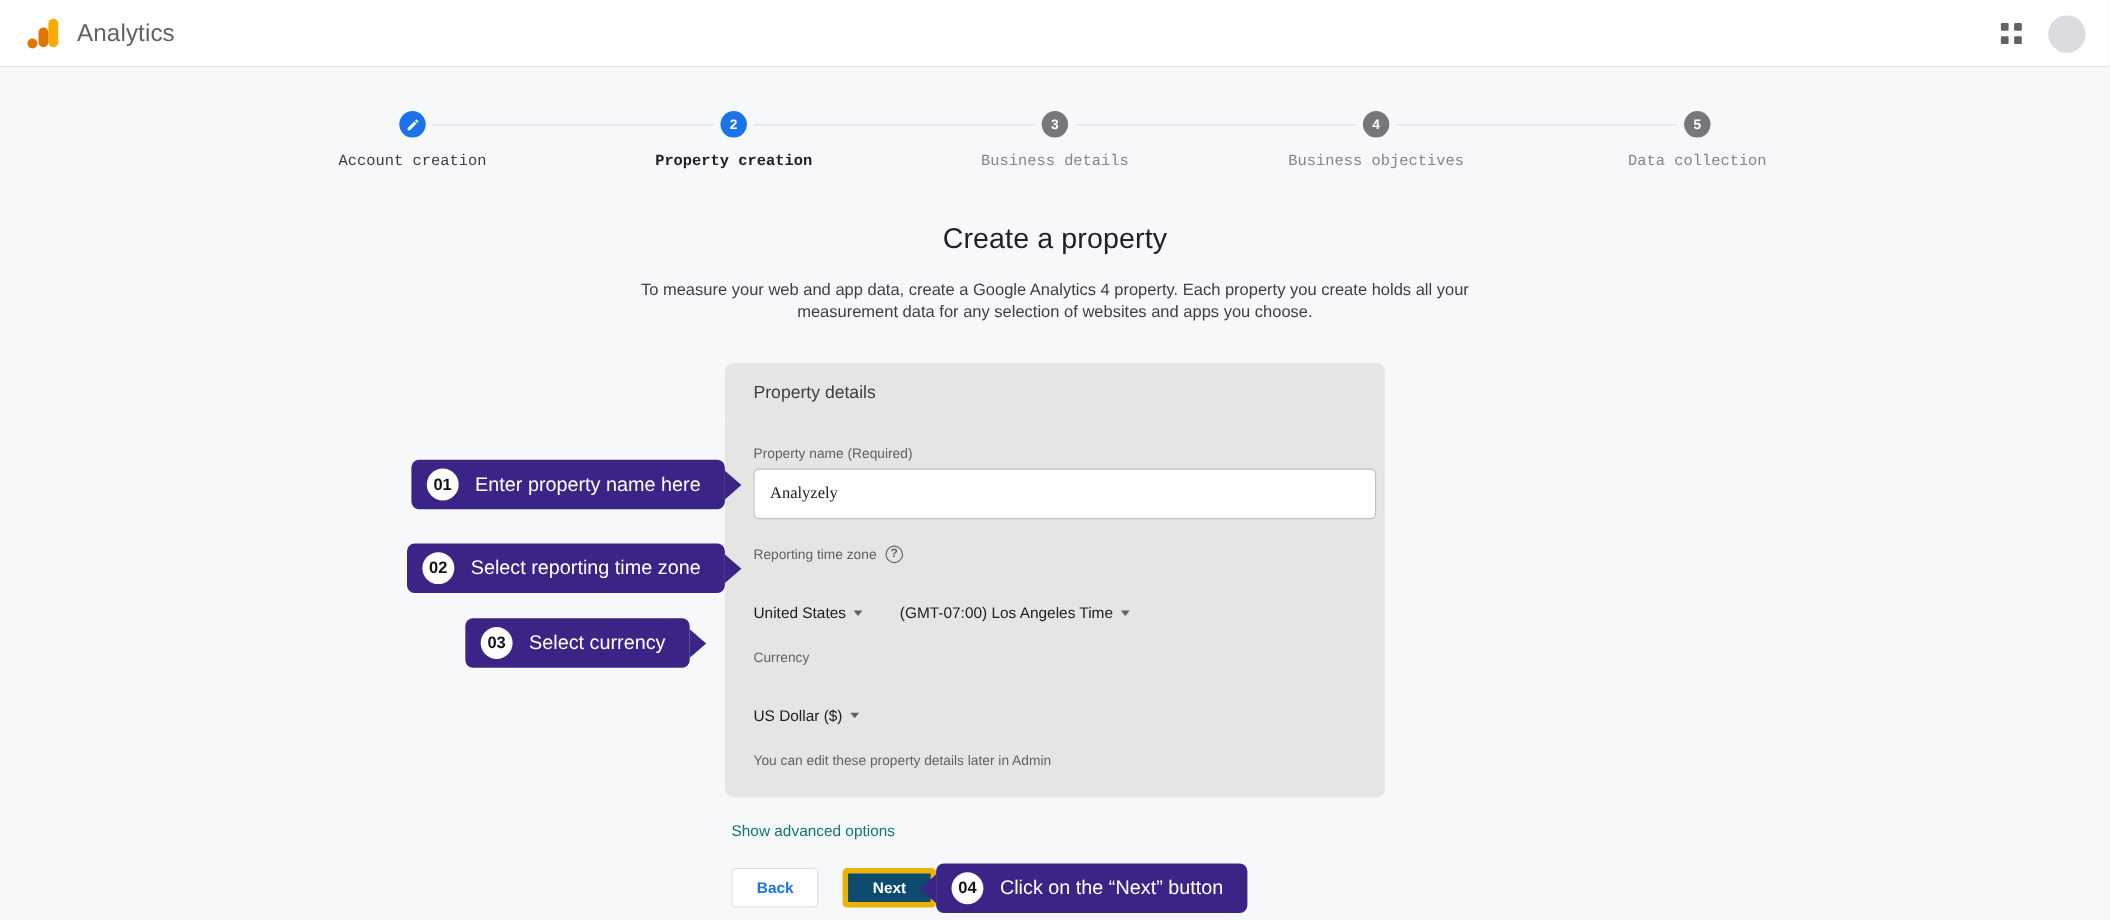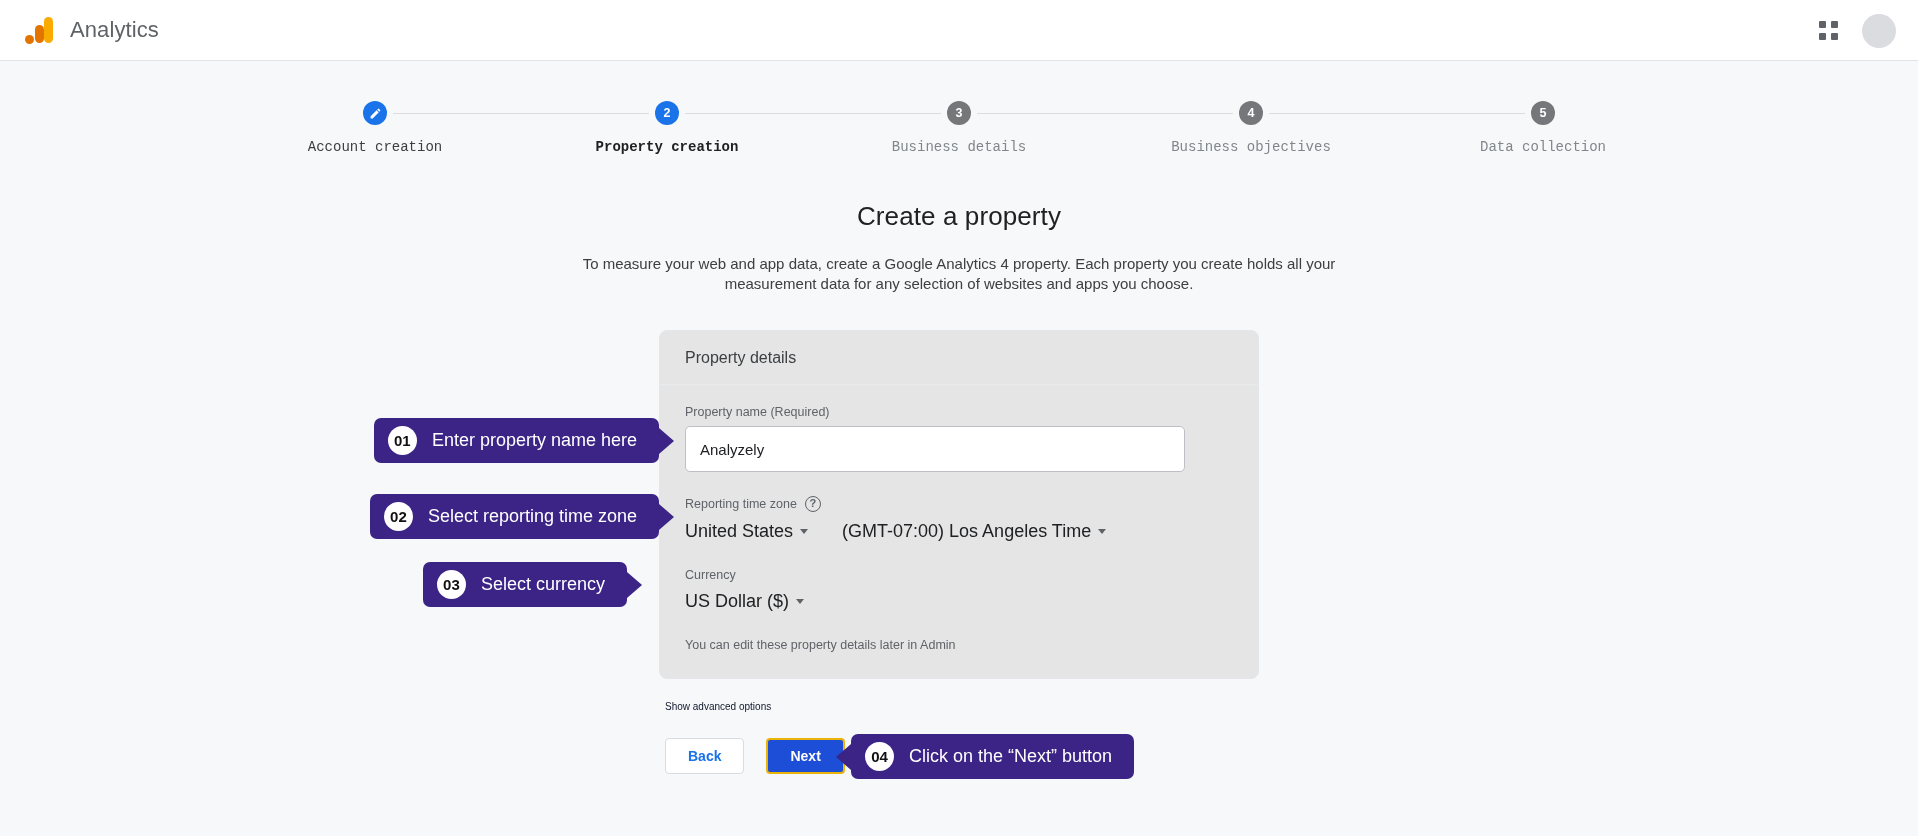--- a/index.html
+++ b/index.html
@@ -224,72 +224,73 @@
     color: #5f6368;
     font-size: 11px;
     line-height: 13px;
     text-align: center;
     font-weight: bold;
     cursor: pointer;
     flex: none;
   }
 
   .text-input {
-    width: 500px;
+    width: 566px;
     height: 46px;
     border: 1px solid #bdc1c6;
     border-radius: 5px;
     padding: 14px 14px;
-    font-family: Liberation Sans, sans-serif;
+    font-family: Liberation Serif, serif;
     font-size: 15px;
     color: #202124;
     background: #fff;
     outline: none;
   }
 
   .field-block { margin-bottom: 24px; }
   .field-block:last-of-type { margin-bottom: 0; }
 
   .select-row {
     display: flex;
     align-items: center;
     gap: 34px;
   }
   .mini-select {
     display: inline-flex;
     align-items: center;
     gap: 7px;
-    font-size: 18px;
+    font-size: 14px;
     color: #202124;
     cursor: pointer;
     background: none;
     border: none;
     font-family: "Liberation Sans", sans-serif;
     padding: 2px 0;
+    margin-top: 28px;
   }
   .caret {
     width: 0; height: 0;
     border-left: 4.5px solid transparent;
     border-right: 4.5px solid transparent;
     border-top: 5px solid #5f6368;
     display: inline-block;
   }
 
   .hint-text {
     margin-top: 20px;
     font-size: 12.5px;
     color: #5f6368;
   }
 
   
   .adv-link {
     display: inline-block;
     margin: 22px 0 0 6px;
-    font-size: 10px;
-    color: #0f172a;
+    font-size: 14px;
+    color: #0f766e;
     cursor: pointer;
     text-decoration: none;
   }
   .btn-row {
     position: relative;
     margin-top: 24px;
     display: flex;
     align-items: center;
     gap: 22px;
     padding-left: 6px;
@@ -303,22 +304,22 @@
     cursor: pointer;
     padding: 0 22px;
   }
   .btn-back {
     background: #ffffff;
     border: 1px solid #dadce0;
     color: #1a73e8;
     min-width: 78px;
   }
   .btn-next {
-    background: #1d4ed8;
-    border: 2px solid #eab308;
+    background: #0c4a6e;
+    border: 5px solid #eab308;
     color: #ffffff;
     min-width: 78px;
   }
 
   
   .callout {
     position: absolute;
     display: flex;
     align-items: center;
     gap: 15px;

